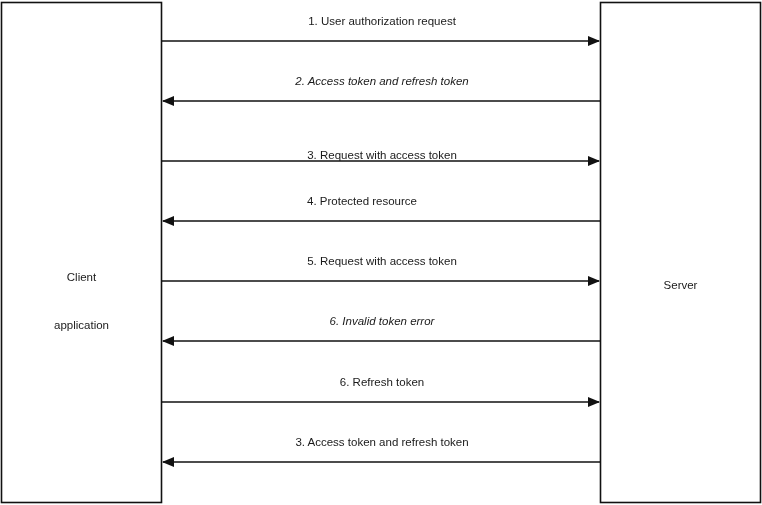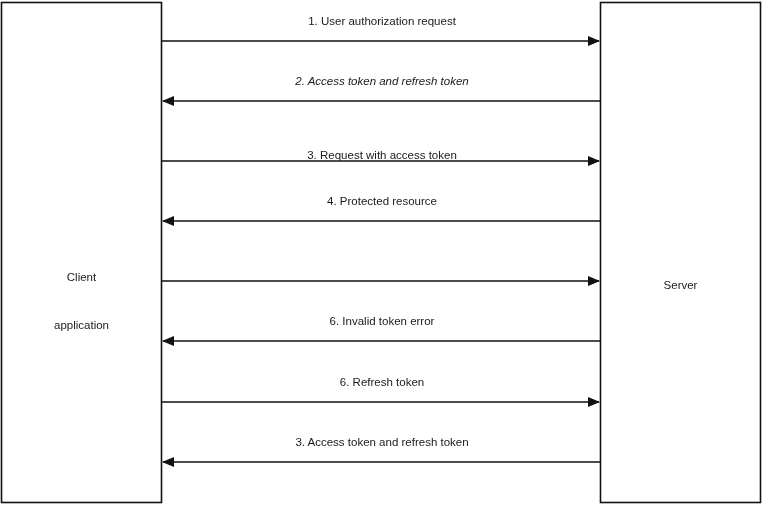--- a/index.html
+++ b/index.html
@@ -83,22 +83,23 @@
     <div>Client</div>
     <div>application</div>
   </div>
 
   <div class="message-label" style="left:382px; top:14px;">1. User authorization request</div>
 
   <div class="message-label" style="left:382px; top:74px;font-style:italic;">2. Access token and refresh token</div>
 
   <div class="message-label" style="left:382px; top:148px;">3. Request with access token</div>
 
-  <div class="message-label" style="left:382px; top:194px;">4. Protected resource</div>
+  <div class="message-label" style="left:362px; top:194px;">4. Protected resource</div>
 
+  <div class="message-label" style="left:382px; top:254px;">5. Request with access token</div>
 
-  <div class="message-label" style="left:382px; top:314px;">6. Invalid token error</div>
+  <div class="message-label" style="left:382px; top:314px;font-style:italic;">6. Invalid token error</div>
 
   <div class="message-label" style="left:382px; top:375px;">6. Refresh token</div>
 
   <div class="message-label" style="left:382px; top:435px;">3. Access token and refresh token</div>
 
 </div>
 
 </body></html>

